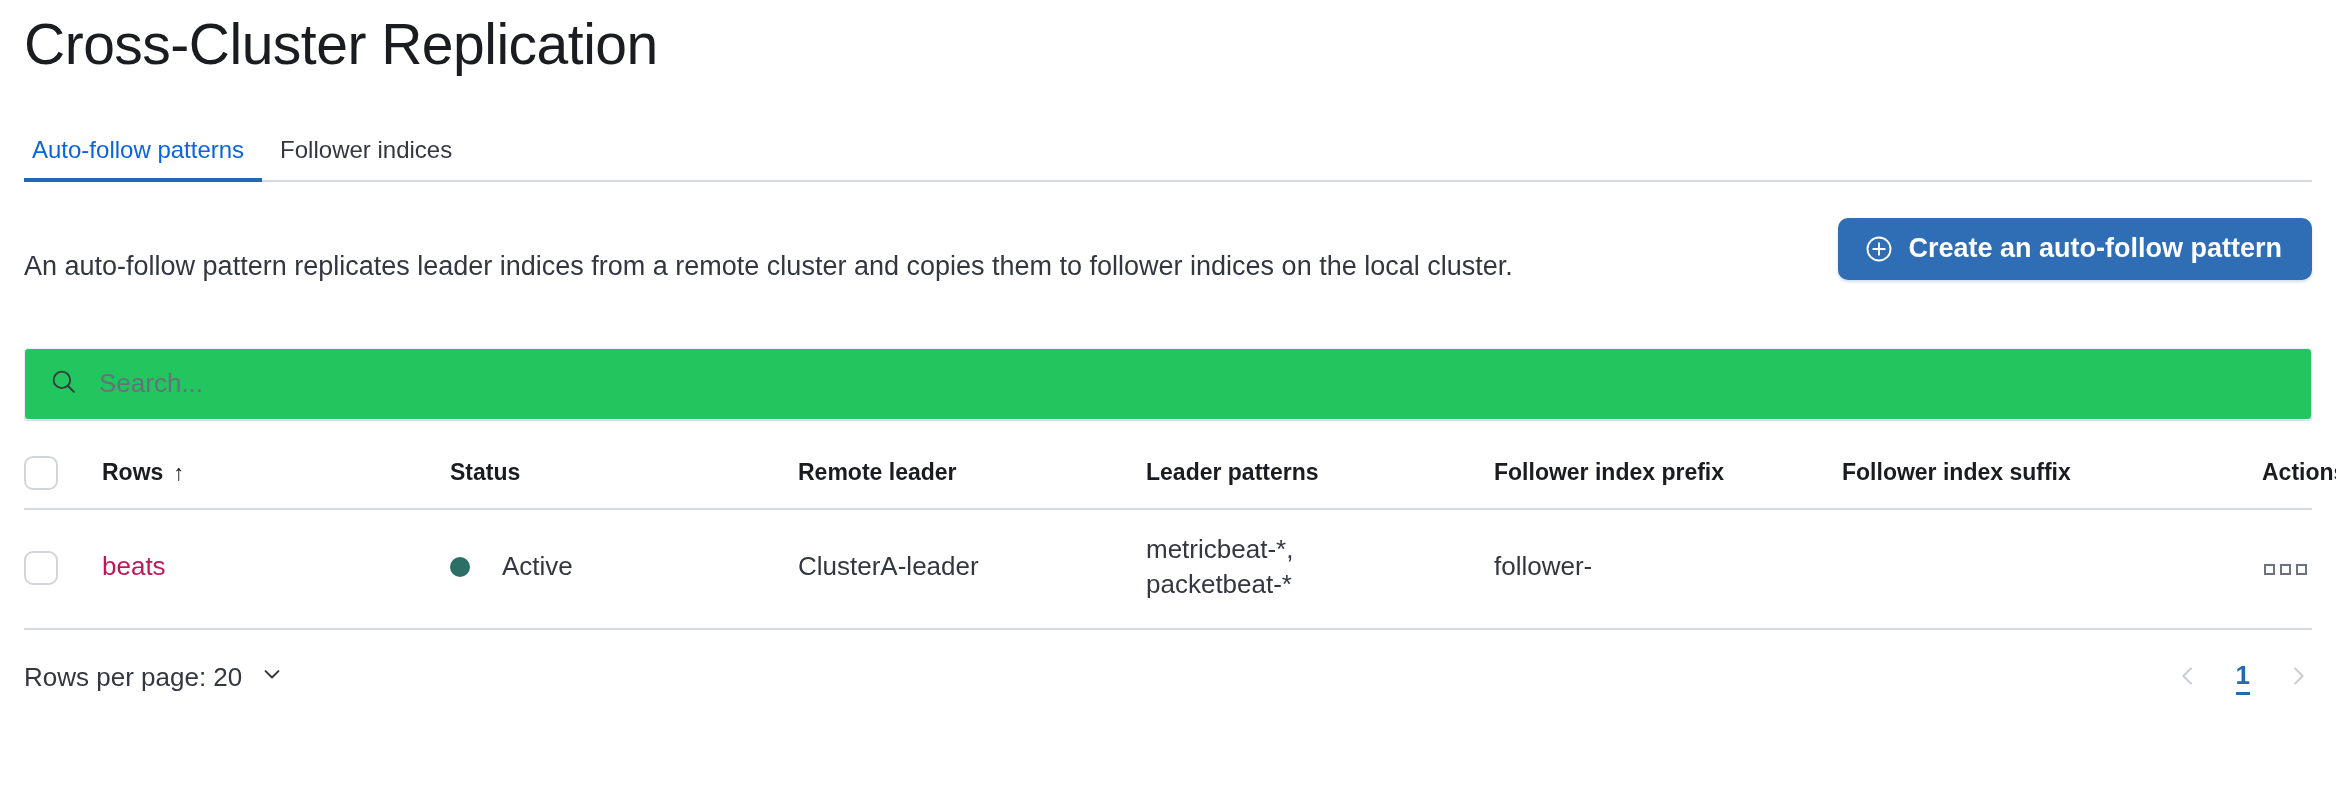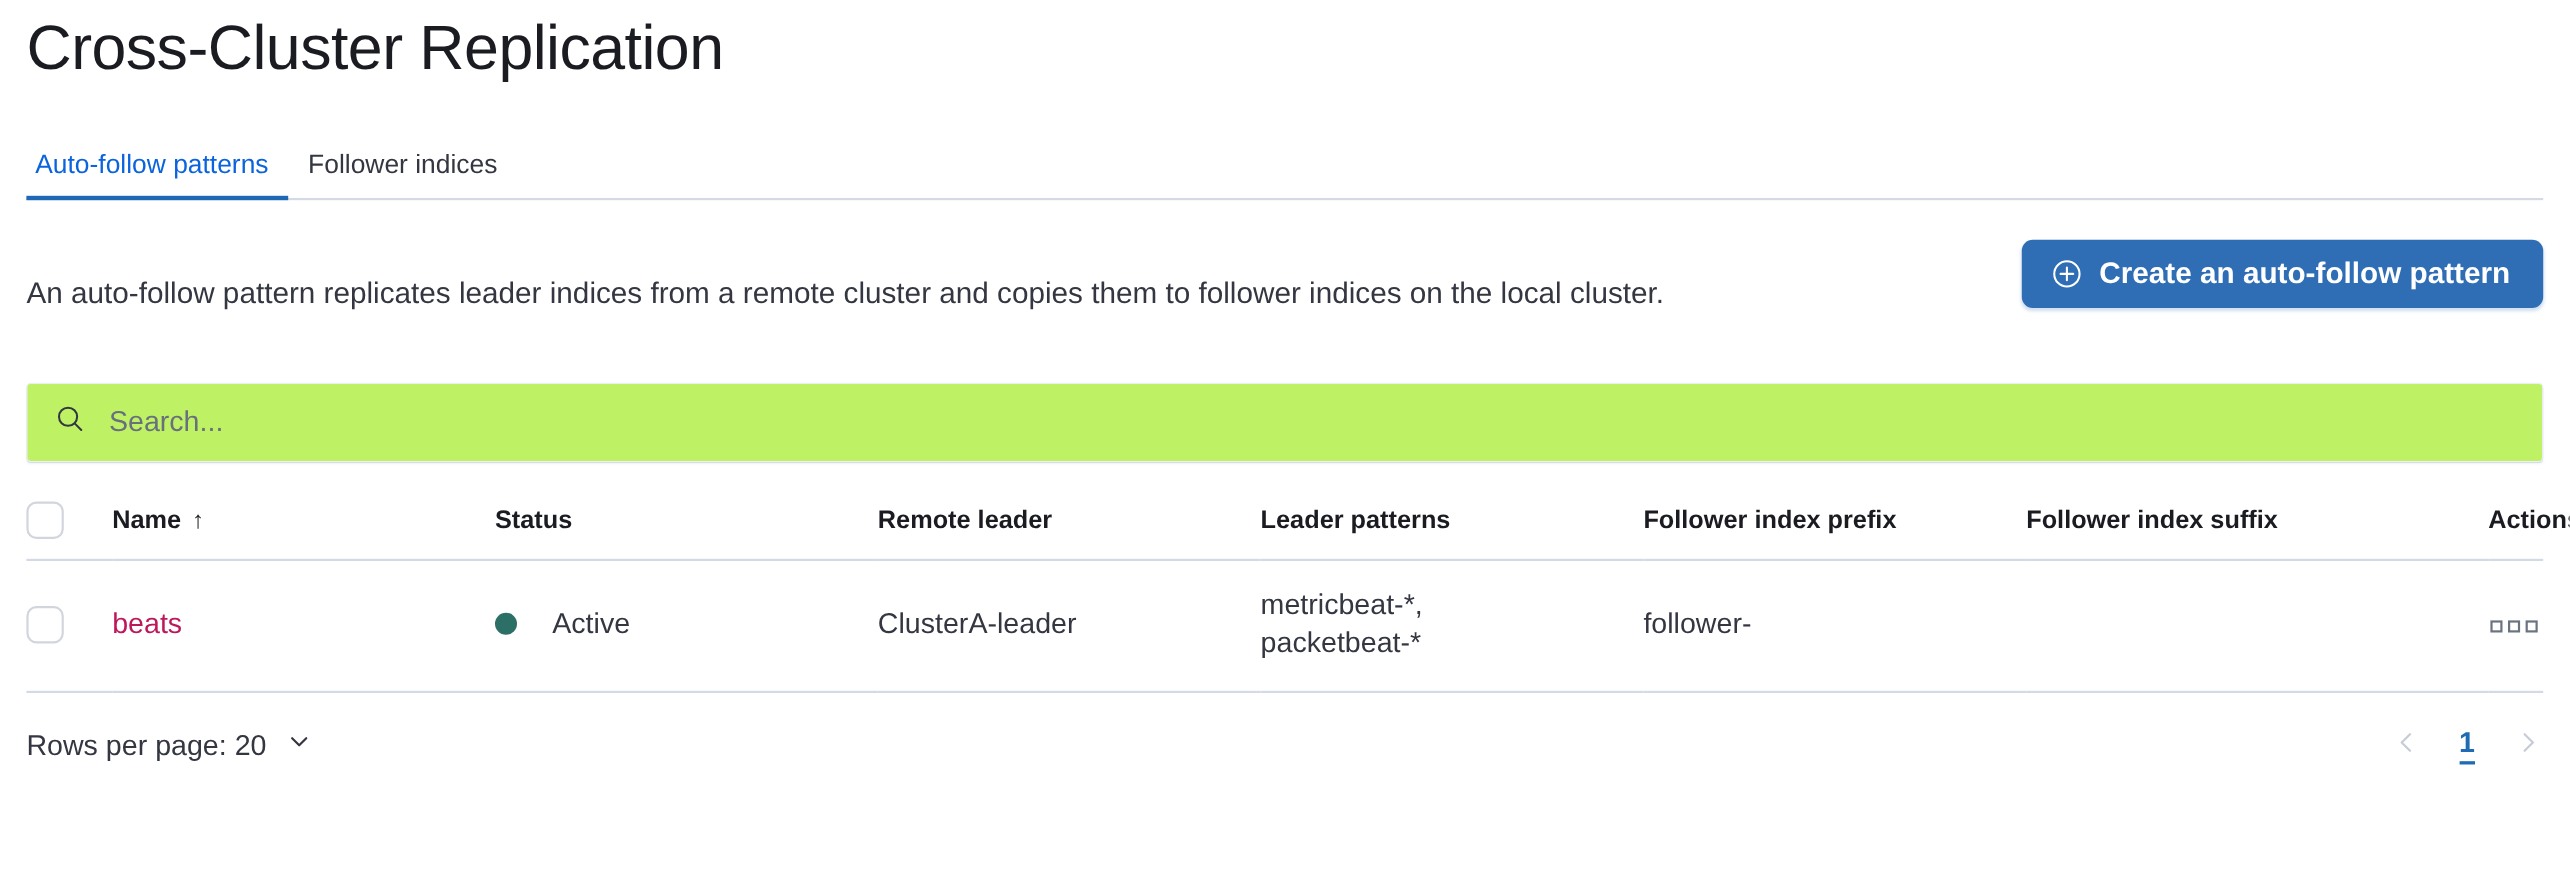--- a/index.html
+++ b/index.html
@@ -115,21 +115,21 @@
     white-space: nowrap;
     box-shadow: 0 2px 3px rgba(47,110,181,0.22);
     margin-top: -2px;
   }
   .cta-button svg { display: block; }
 
   
   .search-bar {
     margin-top: 34px;
     height: 72px;
-    background: #bef264;
+    background: #22c55e;
     border: 1px solid #eceff5;
     border-radius: 4px;
     display: flex;
     align-items: center;
     padding: 0 24px;
     box-shadow: 0 1px 0 0 rgba(211,218,230,0.9), 0 2px 2px -1px rgba(152,162,179,0.15);
   }
   .search-icon { flex: 0 0 auto; display: block; margin-right: 18px; }
   .search-input {
     flex: 1 1 auto;
@@ -302,21 +302,21 @@
     <input class="search-input" type="text" value="" placeholder="Search..." style="">
   </div>
 
   <table class="table">
     <thead>
       <tr>
         <th class="col-check">
           <span class="checkbox"></span>
         </th>
         <th class="col-name">
-          <span>Name</span><span class="sort-arrow">↑</span>
+          <span>Rows</span><span class="sort-arrow">↑</span>
         </th>
         <th class="col-status">
           <span>Status</span>
         </th>
         <th class="col-remote">
           <span>Remote leader</span>
         </th>
         <th class="col-leader">
           <span>Leader patterns</span>
         </th>

